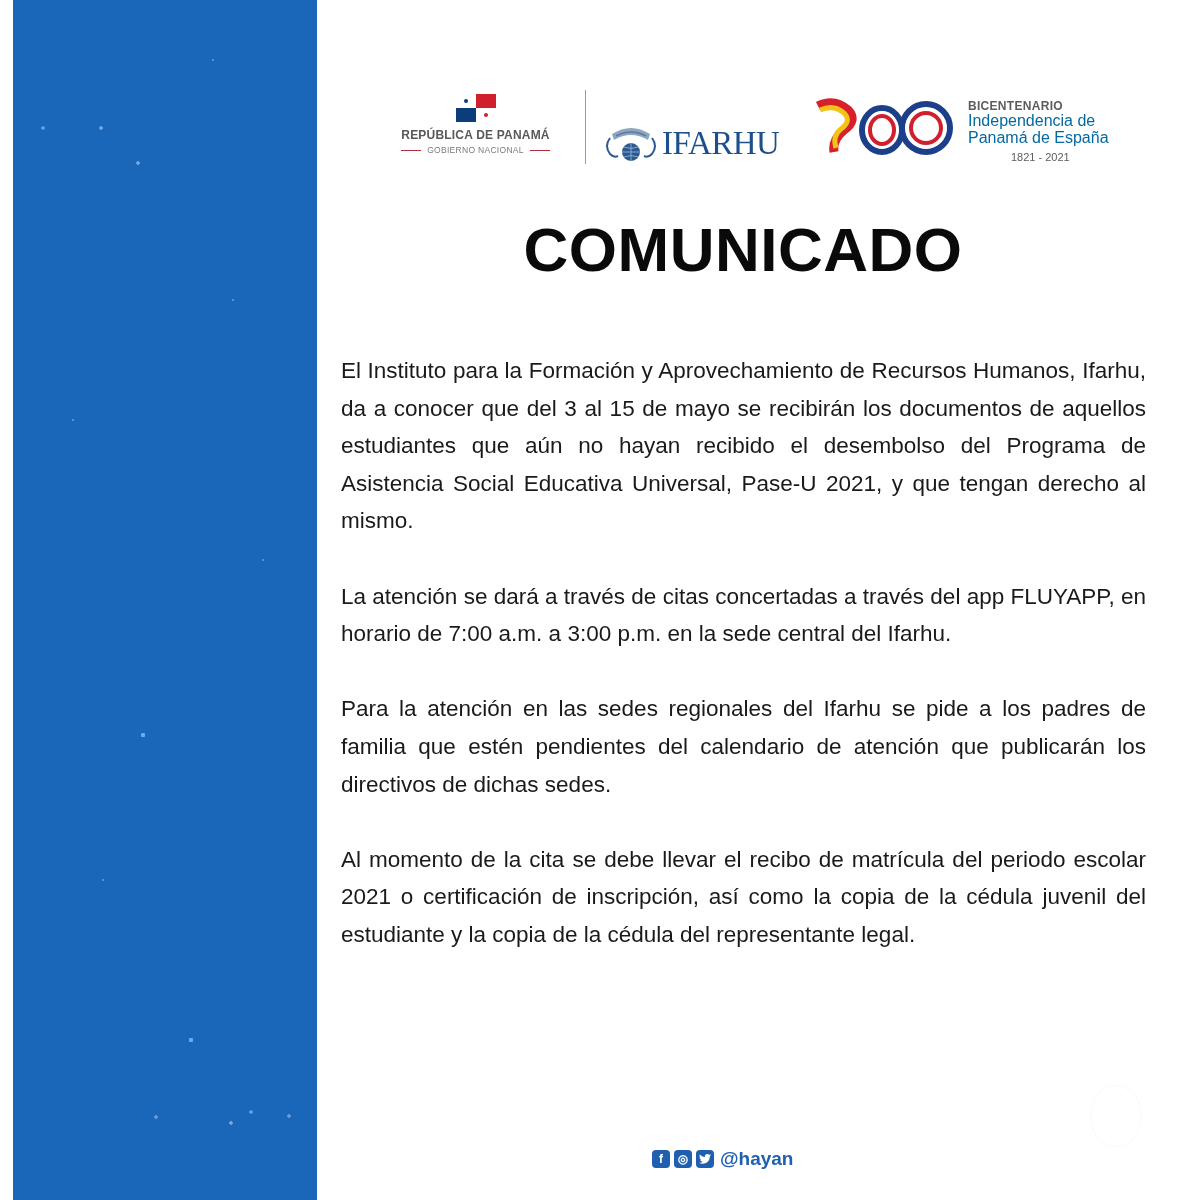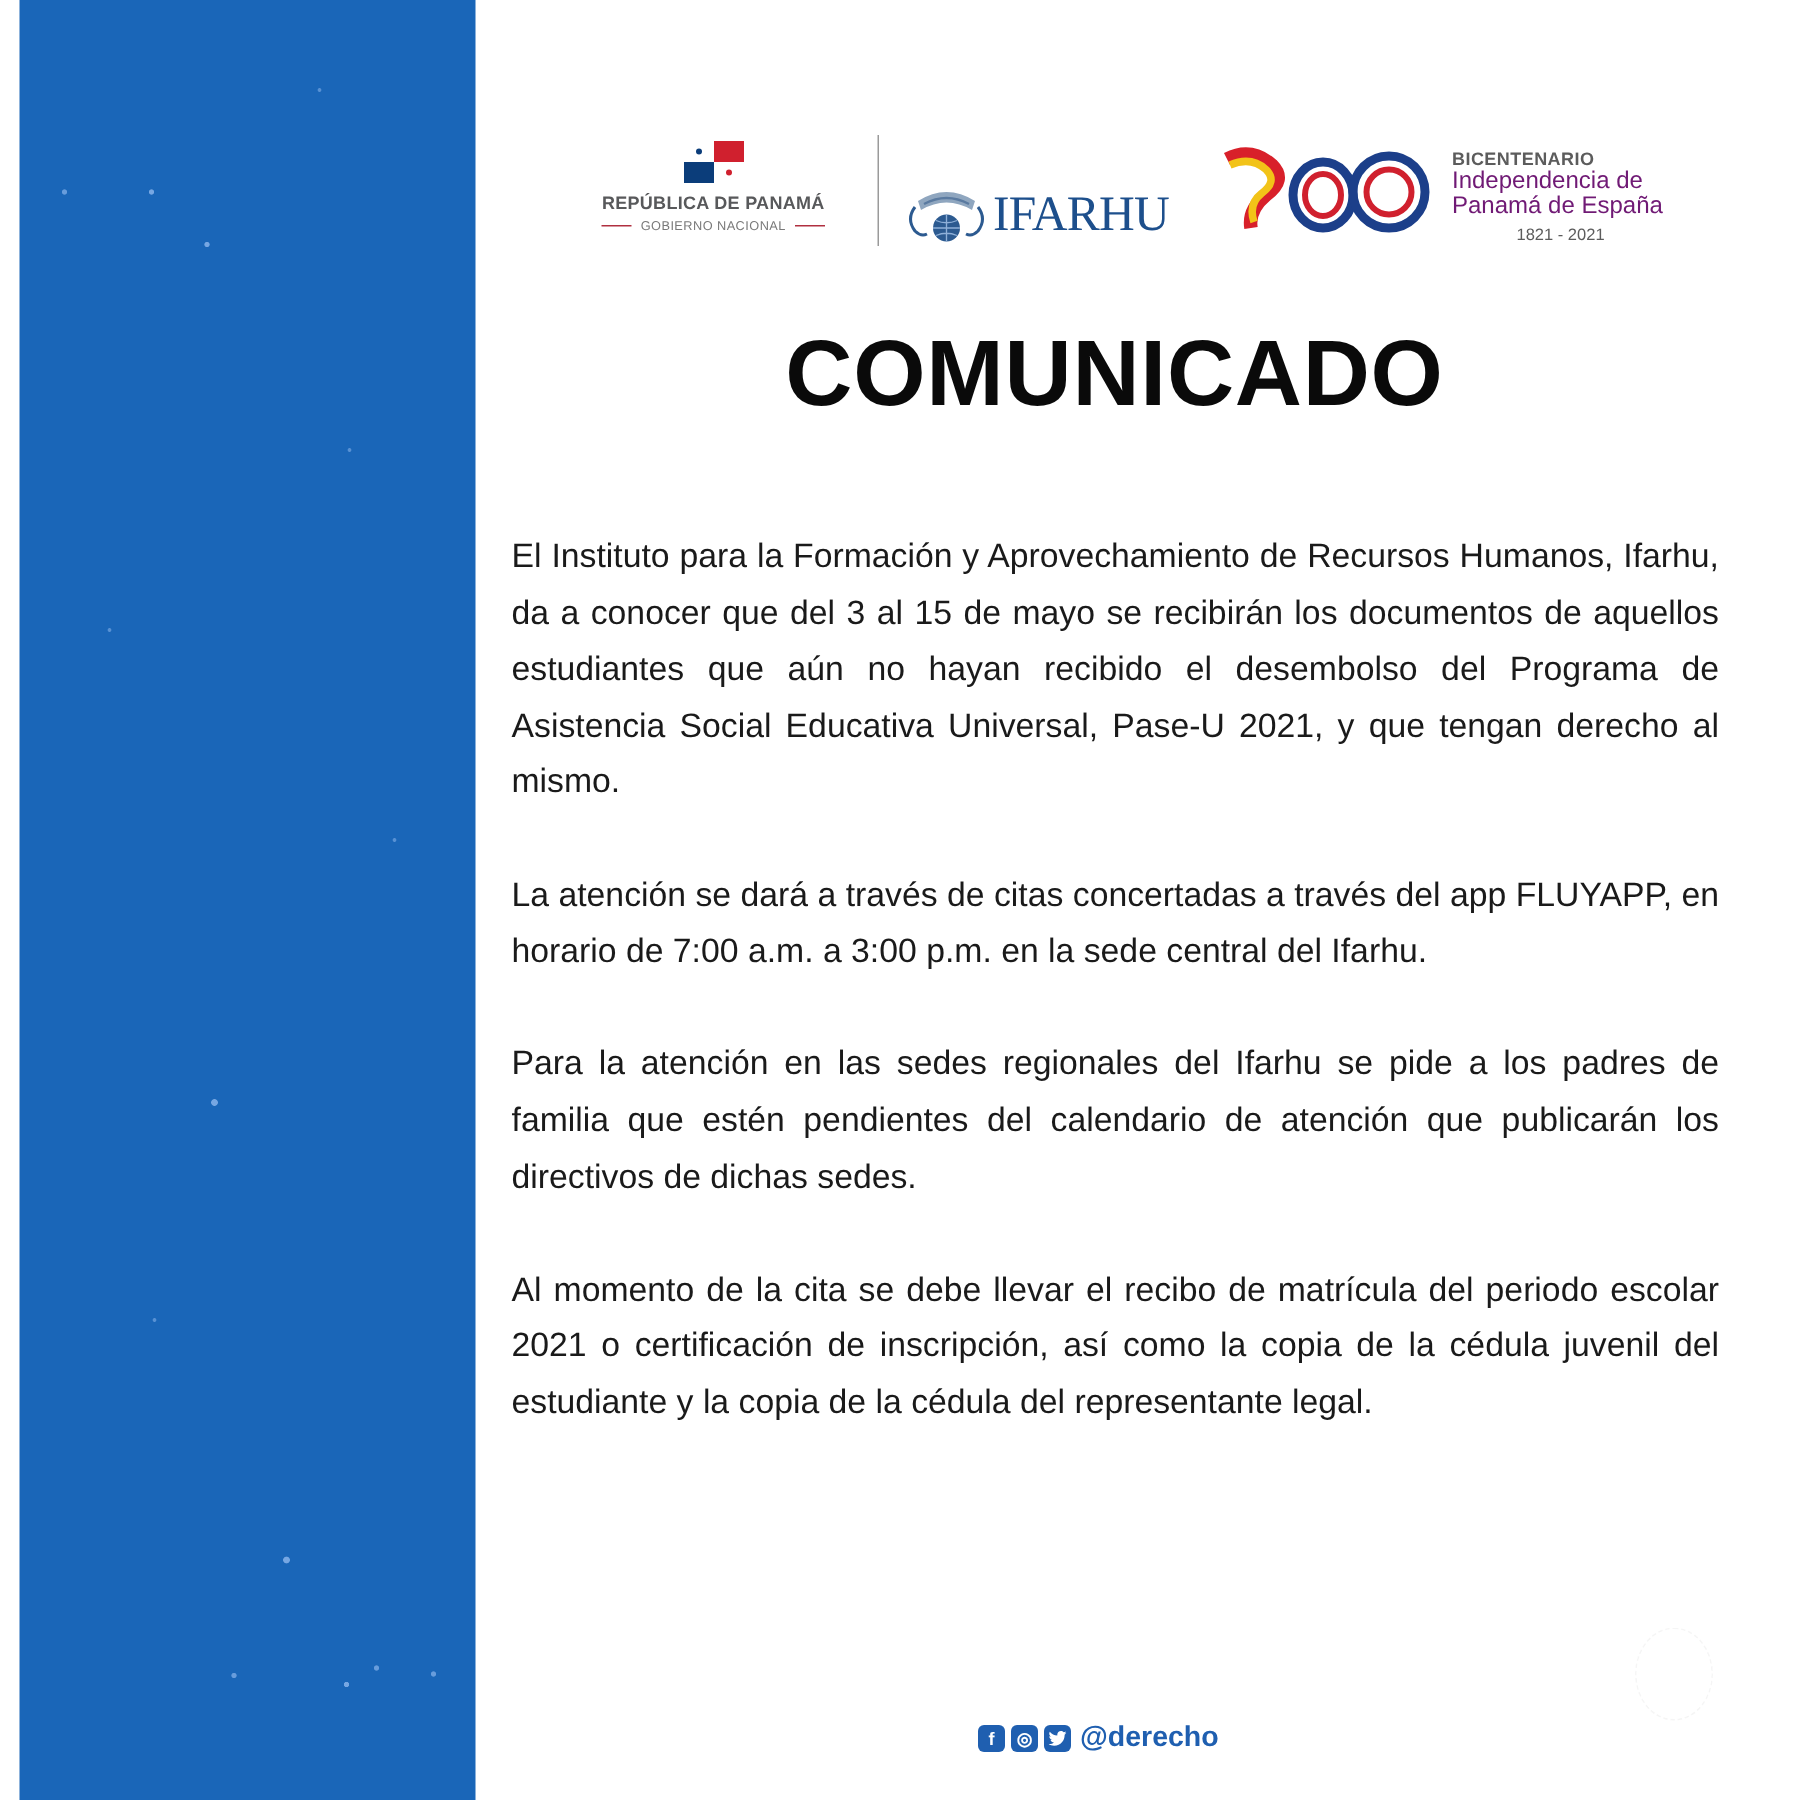--- a/index.html
+++ b/index.html
@@ -49,21 +49,21 @@
   }
   .divider { position: absolute; left: 215px; top: 2px; width: 1px; height: 74px; background: #9a9a9a; }
   .ifarhu-logo { position: absolute; left: 232px; top: 30px; height: 50px; display: flex; align-items: center; }
   .ifarhu-icon { width: 58px; height: 46px; position: relative; }
   .ifarhu-text { font-family: "Liberation Serif", serif; font-size: 33px; color: #1d4f8c; margin-left: 2px; letter-spacing: -0.5px; }
 
   .bicent { position: absolute; left: 444px; top: 8px; width: 340px; height: 80px; }
   .ribbon { position: absolute; left: 0; top: 0; width: 150px; height: 60px; }
   .bicent-text { position: absolute; left: 154px; top: 4px; color: #6b6b6b; line-height: 1; }
   .bicent-title { font-weight: bold; font-size: 12px; color: #5c5c5c; letter-spacing: .3px; }
-  .bicent-line { font-size: 16px; color: #701a75; margin-top: 1px; }
+  .bicent-line { font-size: 16px; color: #0369a1; margin-top: 1px; }
   .bicent-years { font-size: 11px; color: #5c5c5c; margin-top: 6px; margin-left: 43px; }
 
   
   .title {
     position: absolute; left: 340px; top: 214px; width: 806px; text-align: center;
     font-size: 62px; font-weight: bold; color: #0a0a0a; letter-spacing: 0.5px;
   }
 
   
   .body-text { position: absolute; left: 341px; top: 352px; width: 805px; }
@@ -153,16 +153,16 @@
 </div>
 
 <div class="social">
   <div class="soc-icon">f</div>
   <div class="soc-icon">◎</div>
   <div class="soc-icon">
     <svg width="12" height="10" viewBox="0 0 24 20">
         <path d="M24 2.4c-.9.4-1.8.7-2.8.8 1-.6 1.8-1.6 2.2-2.7-1 .6-2 1-3.1 1.2C19.3.7 18 0 16.6 0c-2.7 0-4.9 2.2-4.9 4.9 0 .4 0 .8.1 1.1C7.7 5.8 4.1 3.9 1.7.9c-.4.7-.7 1.6-.7 2.5 0 1.7.9 3.2 2.2 4.1-.8 0-1.6-.2-2.2-.6v.1c0 2.4 1.7 4.4 3.9 4.8-.4.1-.8.2-1.3.2-.3 0-.6 0-.9-.1.6 2 2.4 3.4 4.6 3.4-1.7 1.3-3.8 2.1-6.1 2.1-.4 0-.8 0-1.2-.1 2.2 1.4 4.8 2.2 7.5 2.2 9.1 0 14-7.5 14-14v-.6c1-.7 1.8-1.6 2.5-2.5z" fill="#fff"></path>
       </svg>
   </div>
-  <div class="handle">@derecho</div>
+  <div class="handle">@hayan</div>
 </div>
 
 <div class="watermark"></div>
 
 </body></html>

